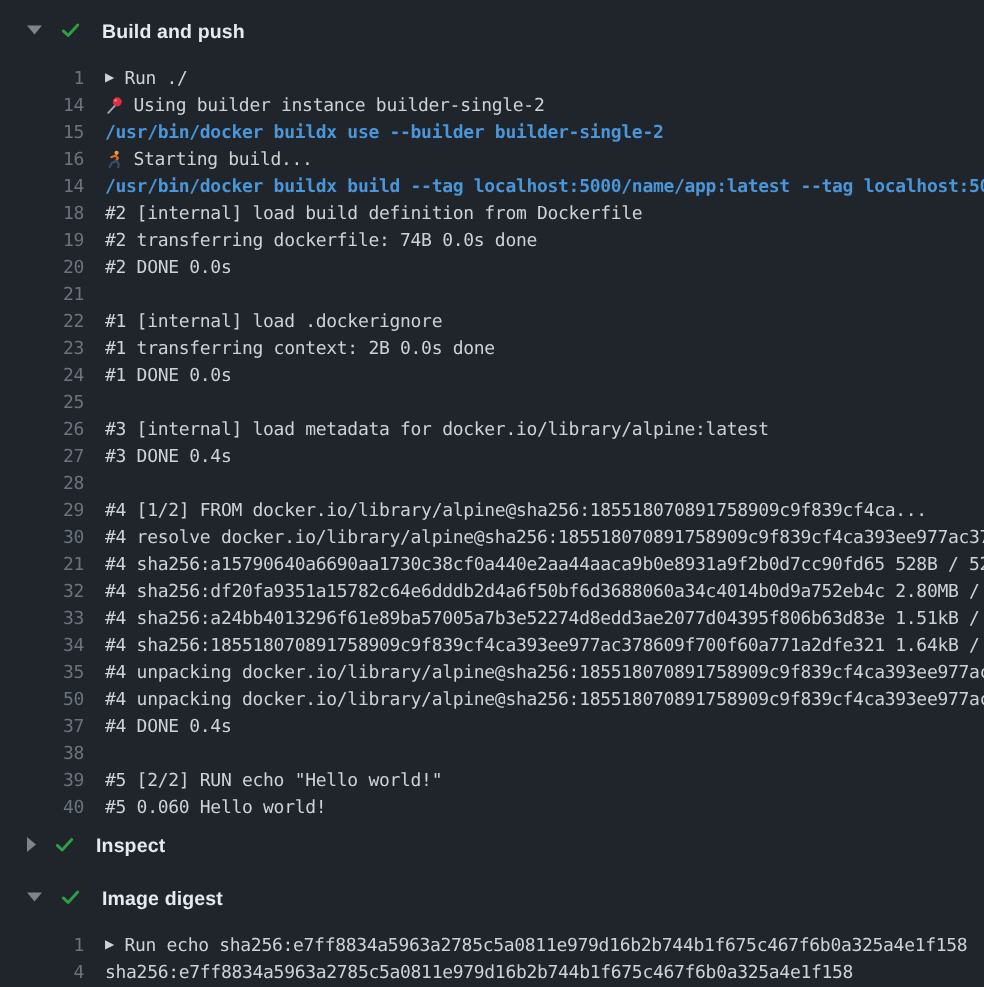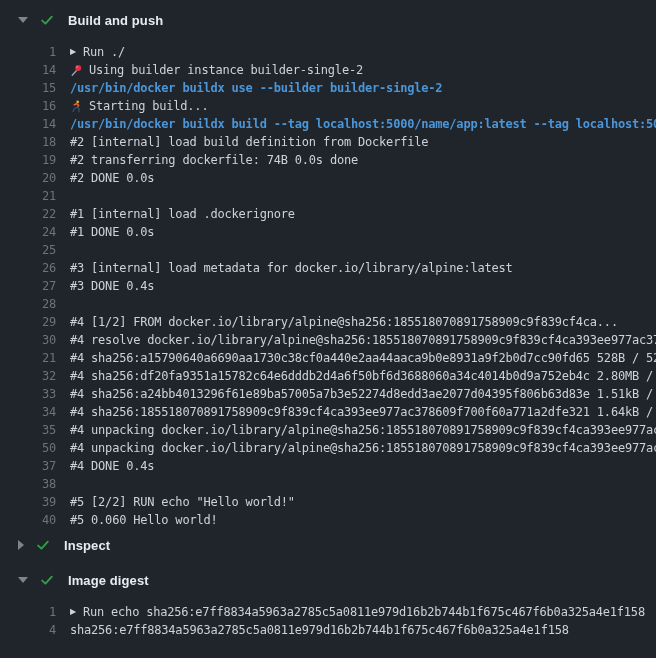--- a/index.html
+++ b/index.html
@@ -60,20 +60,21 @@
                   <path d="M4.2 4.8 L7 3.7 L8.6 5.3 L7.2 7.4" stroke="#e8642c" stroke-width="1.5" fill="none" stroke-linecap="round" stroke-linejoin="round"></path>
                   <path d="M7.2 7.4 L4.5 8.7 L3.1 11.3" stroke="#32506e" stroke-width="1.4" fill="none" stroke-linecap="round" stroke-linejoin="round"></path>
                   <path d="M7.6 7.2 L9.2 9.4 L8.8 11.5" stroke="#32506e" stroke-width="1.4" fill="none" stroke-linecap="round" stroke-linejoin="round"></path>
                 </svg></span><span>Starting build...</span></span></div>
           <div class="row command"><span class="num">14</span><span class="txt"><span>/usr/bin/docker buildx build --tag localhost:5000/name/app:latest --tag localhost:5000/name/app:1.0.0 .</span></span></div>
           <div class="row"><span class="num">18</span><span class="txt"><span>#2 [internal] load build definition from Dockerfile</span></span></div>
           <div class="row"><span class="num">19</span><span class="txt"><span>#2 transferring dockerfile: 74B 0.0s done</span></span></div>
           <div class="row"><span class="num">20</span><span class="txt"><span>#2 DONE 0.0s</span></span></div>
           <div class="row"><span class="num">21</span><span class="txt"><span></span></span></div>
           <div class="row"><span class="num">22</span><span class="txt"><span>#1 [internal] load .dockerignore</span></span></div>
+          <div class="row"><span class="num">23</span><span class="txt"><span>#1 transferring context: 2B 0.0s done</span></span></div>
           <div class="row"><span class="num">24</span><span class="txt"><span>#1 DONE 0.0s</span></span></div>
           <div class="row"><span class="num">25</span><span class="txt"><span></span></span></div>
           <div class="row"><span class="num">26</span><span class="txt"><span>#3 [internal] load metadata for docker.io/library/alpine:latest</span></span></div>
           <div class="row"><span class="num">27</span><span class="txt"><span>#3 DONE 0.4s</span></span></div>
           <div class="row"><span class="num">28</span><span class="txt"><span></span></span></div>
           <div class="row"><span class="num">29</span><span class="txt"><span>#4 [1/2] FROM docker.io/library/alpine@sha256:185518070891758909c9f839cf4ca...</span></span></div>
           <div class="row"><span class="num">30</span><span class="txt"><span>#4 resolve docker.io/library/alpine@sha256:185518070891758909c9f839cf4ca393ee977ac378609f700f60a771a2dfe321 done</span></span></div>
           <div class="row"><span class="num">21</span><span class="txt"><span>#4 sha256:a15790640a6690aa1730c38cf0a440e2aa44aaca9b0e8931a9f2b0d7cc90fd65 528B / 528B done</span></span></div>
           <div class="row"><span class="num">32</span><span class="txt"><span>#4 sha256:df20fa9351a15782c64e6dddb2d4a6f50bf6d3688060a34c4014b0d9a752eb4c 2.80MB / 2.80MB done</span></span></div>
           <div class="row"><span class="num">33</span><span class="txt"><span>#4 sha256:a24bb4013296f61e89ba57005a7b3e52274d8edd3ae2077d04395f806b63d83e 1.51kB / 1.51kB done</span></span></div>

